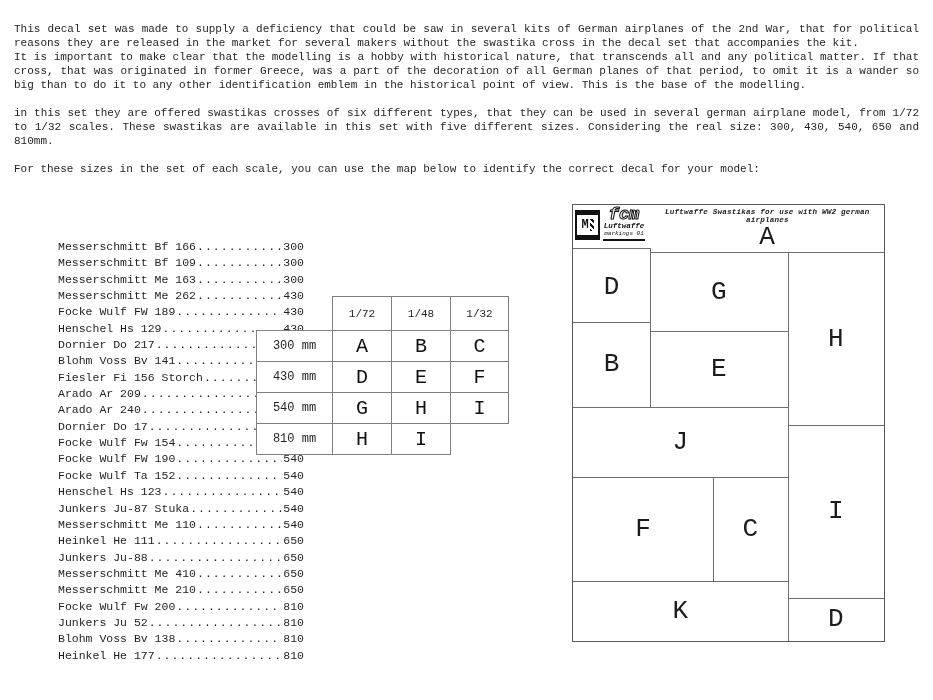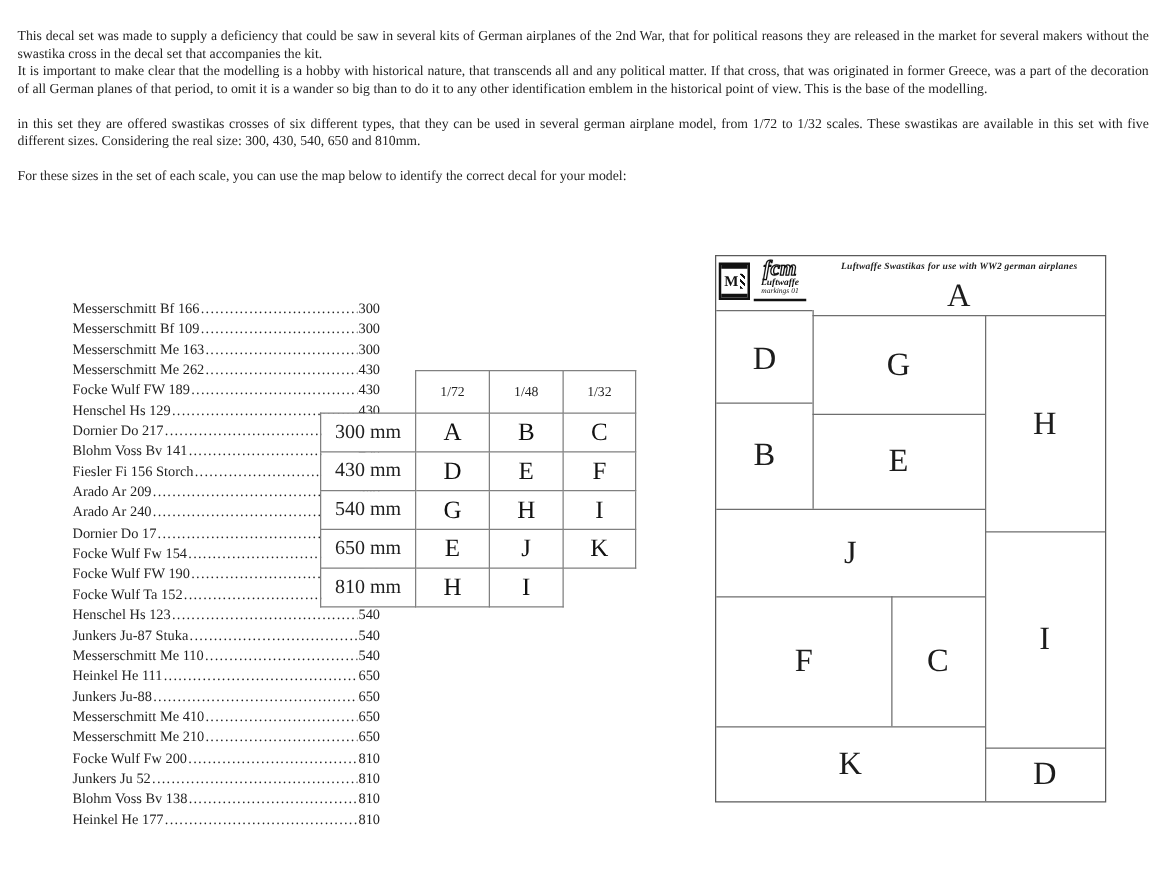--- a/index.html
+++ b/index.html
@@ -1,17 +1,17 @@
 <!DOCTYPE html>
 <html><head>
 <meta charset="utf-8">
 <style>
   html,body{margin:0;padding:0;background:#fff;}
   #page{position:relative;width:933px;height:700px;background:#ffffff;overflow:hidden;
-        font-family:Liberation Serif, serif;color:#1f1f1f;}
+        font-family:Liberation Mono, monospace;color:#1f1f1f;}
 
   
   #intro{position:absolute;left:14px;top:22px;width:905px;font-size:11px;line-height:14px;}
   #intro p{margin:0;text-align:justify;}
   #intro p.gap{margin-top:14px;}
   #intro p.last{text-align:left;}
 
   
   #heading{position:absolute;left:17px;top:189px;font-size:16.5px;line-height:21px;color:#2a2a2a;}
 
@@ -22,21 +22,21 @@
   .ac-dots::after{content:"....................................................................";letter-spacing:1px;}
   .ac-size{flex:0 0 auto;}
 
   
   #scale-table{position:absolute;left:256px;top:296px;border-collapse:collapse;table-layout:fixed;}
   #scale-table td,#scale-table th{border:1px solid #808080;text-align:center;vertical-align:middle;
         background:#fff;font-weight:normal;padding:0;}
   #scale-table td.blank,#scale-table td.absent{border:none;background:transparent;}
   #scale-table tr.hdr td,#scale-table tr.hdr th{height:33px;font-size:11px;}
   #scale-table tr.datarow td{height:30px;}
-  #scale-table td.rowlabel{font-size:16px;}
+  #scale-table td.rowlabel{font-size:12px;}
   #scale-table td.cell{font-size:20px;color:#111;}
 
   
   #decal-sheet{position:absolute;left:572px;top:204px;width:311px;height:436px;
         border:1px solid #5a5a5a;background:#fff;}
   .dline{position:absolute;background:#6e6e6e;}
   .dh{height:1px;}
   .dv{width:1px;}
   .region{position:absolute;display:flex;align-items:center;justify-content:center;
         font-size:26px;color:#1c1c1c;}
@@ -259,26 +259,20 @@
       <td class="cell">F</td>
     </tr>
 
     <tr class="datarow">
       <td class="rowlabel">540 mm</td>
       <td class="cell">G</td>
       <td class="cell">H</td>
       <td class="cell">I</td>
     </tr>
 
-    <tr class="datarow">
-      <td class="rowlabel">650 mm</td>
-      <td class="cell">E</td>
-      <td class="cell">J</td>
-      <td class="cell">K</td>
-    </tr>
 
     <tr class="datarow">
       <td class="rowlabel">810 mm</td>
       <td class="cell">H</td>
       <td class="cell">I</td>
       <td class="cell absent"></td>
     </tr>
   </tbody>
   </table>
 

